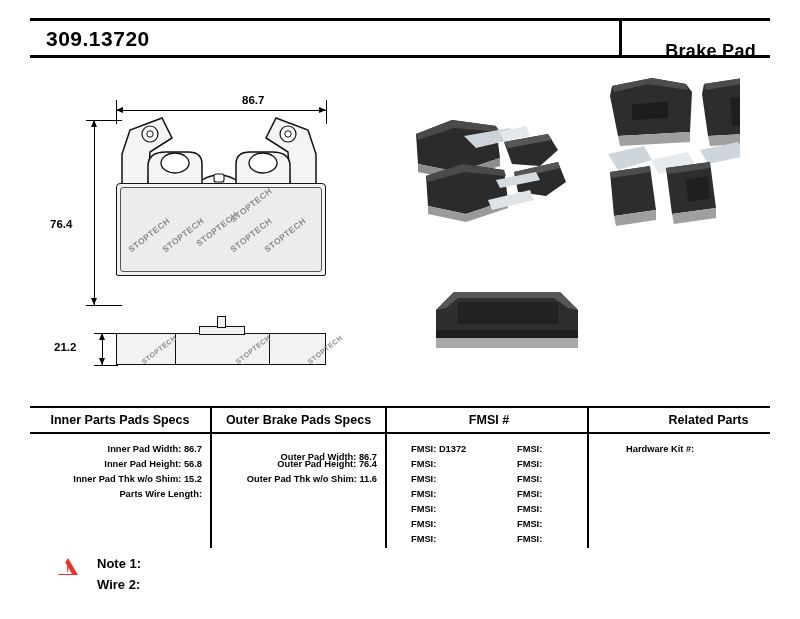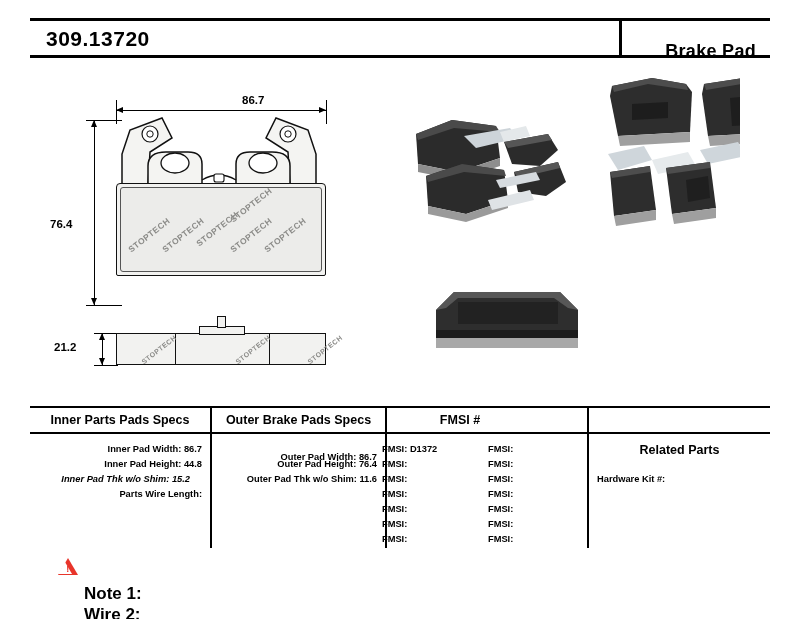--- a/index.html
+++ b/index.html
@@ -202,24 +202,23 @@
   .warn-bang {
     position: absolute;
     left: 36.2px; top: 12px;
     font-size: 9px;
     font-weight: bold;
     color: #e8342a;
     line-height: 9px;
   }
   .note-text {
     position: absolute;
-    left: 54px;
-    font-size: 17px;
-    font-weight: bold;
-    margin-top: 28px;
+    left: 67px;
+    font-size: 13px;
+    font-weight: bold;
   }
 </style>
 </head>
 <body>
 
 <div class="sheet">
 
   <div class="header">
     <div class="part-number">309.13720</div>
     <div class="header-divider"></div>
@@ -338,52 +337,52 @@
   <div class="tables">
     <div class="tbl-header-row"></div>
 
     <div class="col-sep" style="left:180px;"></div>
     <div class="col-sep" style="left:355px;"></div>
     <div class="col-sep" style="left:557px;"></div>
 
     <div class="col" style="left:0; width:180px;">
       <div class="col-title">Inner Parts Pads Specs</div>
       <div class="spec-line spec-right" style="right:8px; top:36px;">Inner Pad Width: 86.7</div>
-      <div class="spec-line spec-right" style="right:8px; top:51px;">Inner Pad Height: 44.8</div>
-      <div class="spec-line spec-right" style="right:20px; top:66px;font-style:italic;">Inner Pad Thk w/o Shim: 15.2</div>
+      <div class="spec-line spec-right" style="right:8px; top:51px;">Inner Pad Height: 56.8</div>
+      <div class="spec-line spec-right" style="right:8px; top:66px;">Inner Pad Thk w/o Shim: 15.2</div>
       <div class="spec-line spec-right" style="right:8px; top:81px;">Parts Wire Length:</div>
     </div>
 
     <div class="col" style="left:182px; width:173px;">
       <div class="col-title">Outer Brake Pads Specs</div>
       <div class="spec-line spec-right" style="right:8px; top:36px;margin-top:8px;">Outer Pad Width: 86.7</div>
       <div class="spec-line spec-right" style="right:8px; top:51px;text-align:right;">Outer Pad Height: 76.4</div>
       <div class="spec-line spec-right" style="right:8px; top:66px;">Outer Pad Thk w/o Shim: 11.6</div>
     </div>
 
-    <div class="col" style="left:346px; width:168px;">
+    <div class="col" style="left:375px; width:168px;">
       <div class="col-title">FMSI #</div>
       <div class="spec-line" style="left:6px; top:36px;">FMSI:  D1372</div>
       <div class="spec-line" style="left:6px; top:51px;">FMSI:</div>
       <div class="spec-line" style="left:6px; top:66px;">FMSI:</div>
       <div class="spec-line" style="left:6px; top:81px;">FMSI:</div>
       <div class="spec-line" style="left:6px; top:96px;">FMSI:</div>
       <div class="spec-line" style="left:6px; top:111px;">FMSI:</div>
       <div class="spec-line" style="left:6px; top:126px;">FMSI:</div>
 
       <div class="spec-line" style="left:112px; top:36px;">FMSI:</div>
       <div class="spec-line" style="left:112px; top:51px;">FMSI:</div>
       <div class="spec-line" style="left:112px; top:66px;">FMSI:</div>
       <div class="spec-line" style="left:112px; top:81px;">FMSI:</div>
       <div class="spec-line" style="left:112px; top:96px;">FMSI:</div>
       <div class="spec-line" style="left:112px; top:111px;">FMSI:</div>
       <div class="spec-line" style="left:112px; top:126px;">FMSI:</div>
     </div>
 
-    <div class="col" style="left:559px; width:181px;margin-top:30px;">
+    <div class="col" style="left:588px; width:181px;">
       <div class="col-title">Related Parts</div>
       <div class="spec-line" style="left:8px; top:36px;">Hardware Kit #:</div>
     </div>
   </div>
 
   <div class="notes">
     <div class="warn-icon"></div>
     <div class="warn-inner"></div>
     <div class="warn-bang">!</div>
     <div class="note-text" style="top:3px;">Note 1:</div>

